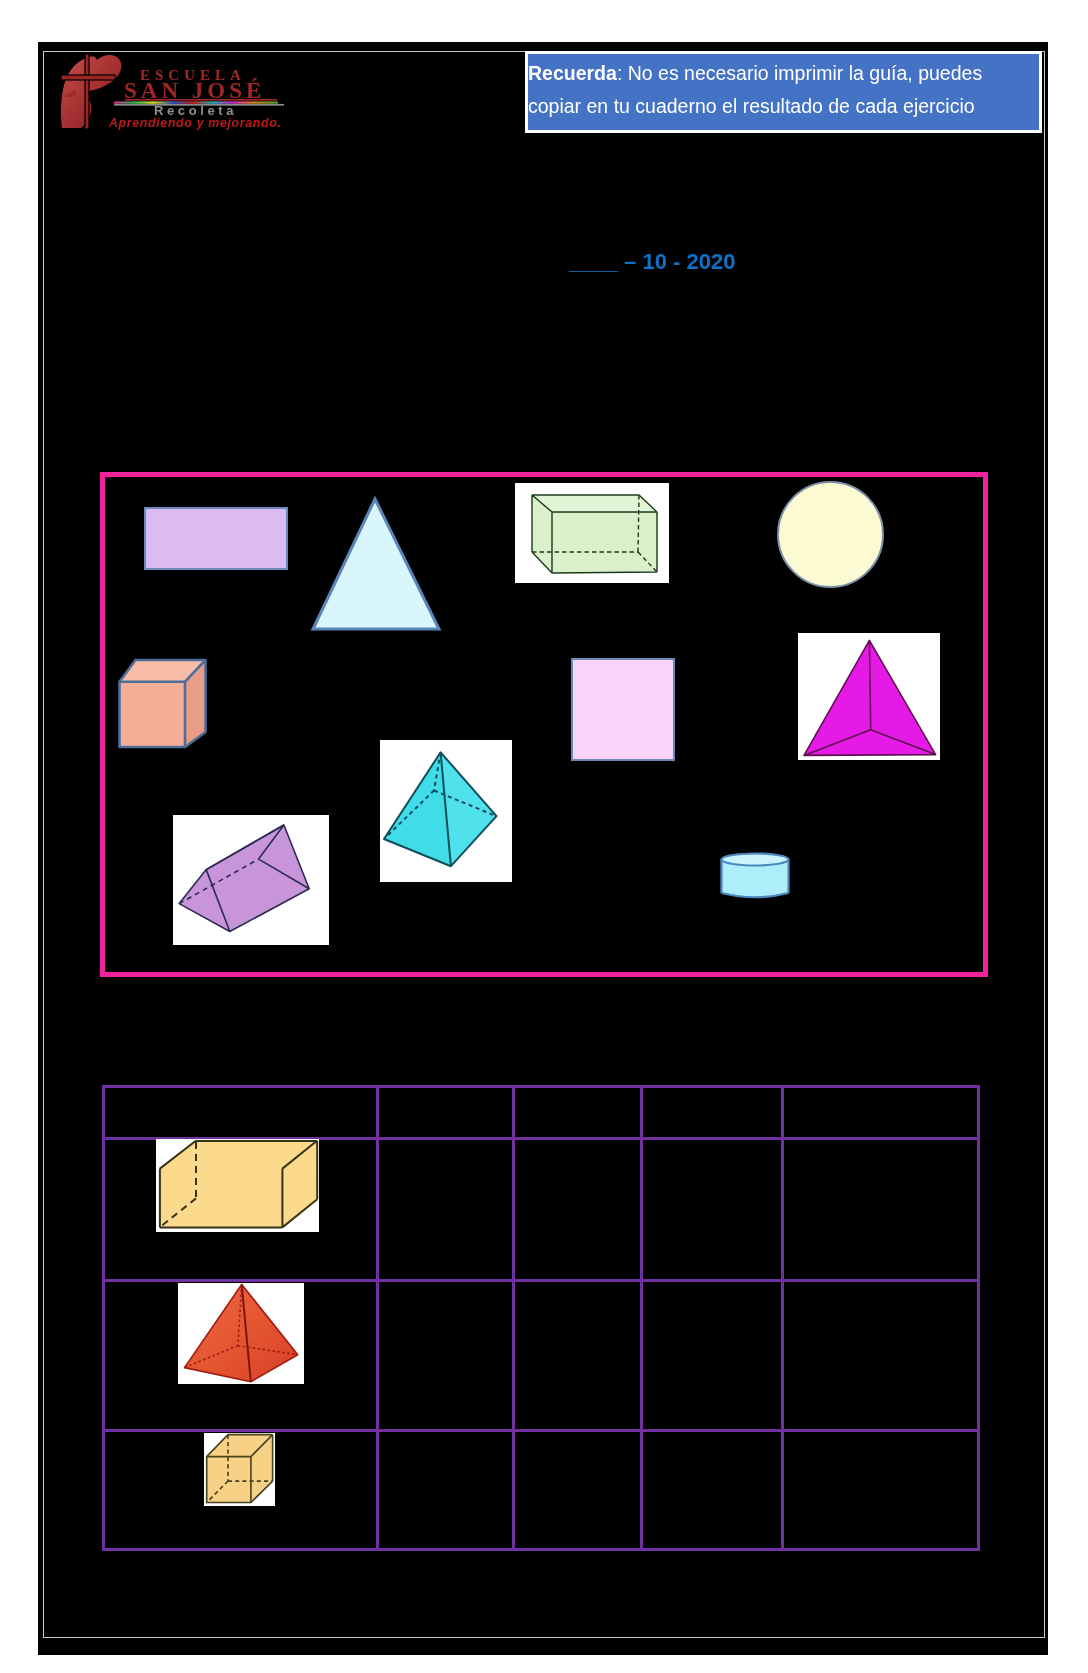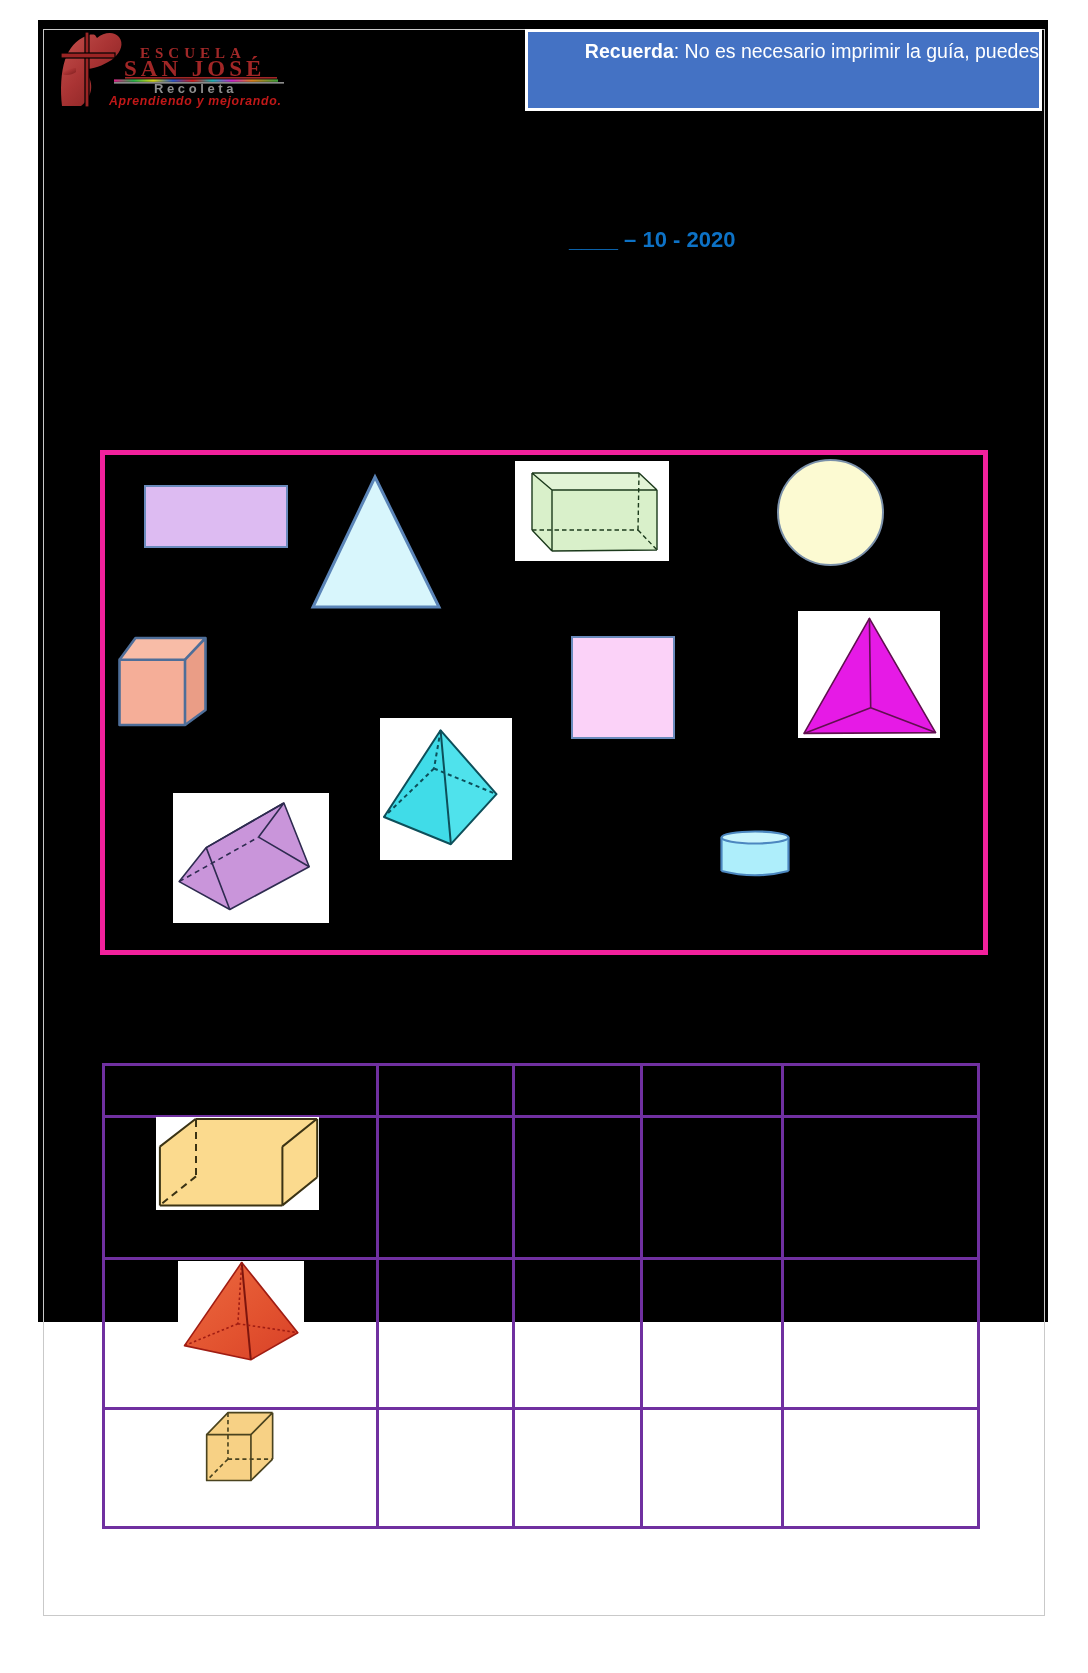--- a/index.html
+++ b/index.html
@@ -1,17 +1,17 @@
 <!DOCTYPE html>
 <html><head>
 <meta charset="utf-8">
 <style>
   html,body{margin:0;padding:0;background:#fff;}
   body{width:1088px;height:1673px;position:relative;font-family:"Liberation Sans",sans-serif;overflow:hidden;}
-  #page{position:absolute;left:38px;top:20px;width:1010px;height:1302px;background:#000;}
+  #page{position:absolute;left:38px;top:42px;width:1010px;height:1613px;background:#000;}
   #frame{position:absolute;left:5px;top:9px;width:1000px;height:1585px;border:1px solid #c9c9c9;}
   .abs{position:absolute;}
   .wbox{position:absolute;background:#fff;}
 </style>
 </head>
 <body>
 <div id="page">
   <div id="frame"></div>
 
   <div class="abs" id="logo" style="left:14px;top:8px;width:250px;height:90px;">
@@ -43,22 +43,23 @@
       <text x="88" y="30" font-family="Liberation Serif,serif" font-size="15" font-weight="bold" fill="#a02828" letter-spacing="5">ESCUELA</text>
       <text x="72" y="47.5" font-family="Liberation Serif,serif" font-size="23" font-weight="bold" fill="#a02626" letter-spacing="4">SAN JOSÉ</text>
       <rect x="73" y="49" width="152" height="1.6" fill="#a02626"></rect>
       <rect x="62" y="51.4" width="164" height="2.4" fill="url(#rainbow)"></rect>
       <rect x="62" y="54.4" width="170" height="1" fill="#e6e6e6"></rect>
       <text x="102" y="64.5" font-size="13" font-weight="bold" fill="#8f8f8f" letter-spacing="3.6">Recoleta</text>
       <text x="57" y="76.5" font-size="12.3" font-weight="bold" font-style="italic" fill="#c01818" letter-spacing="0.7">Aprendiendo y mejorando.</text>
     </svg>
   </div>
 
-  <div class="abs" style="left:487px;top:9px;width:511px;height:73px;background:#4472c4;border:3px solid #fff;color:#fff;text-align:right;font-size:19.5px;line-height:33px;padding-top:3px;">
+  <div class="abs" style="left:487px;top:9px;width:511px;height:73px;background:#4472c4;border:3px solid #fff;color:#fff;text-align:left;font-size:19.5px;line-height:33px;padding-top:3px;">
     <div><b>Recuerda</b>: No es necesario imprimir la guía, puedes</div>
+    <div>copiar en tu cuaderno el resultado de cada ejercicio</div>
   </div>
 
   <div class="abs" style="left:494px;top:207px;width:220px;font-size:22px;font-weight:bold;color:#0d72c6;margin-left:37px;">____ – 10 - 2020</div>
 
   <div class="abs" id="pinkbox" style="left:62px;top:430px;width:878px;height:495px;border:5px solid #f2219c;">
 
     <div class="abs" style="left:39px;top:30px;width:140px;height:59px;background:#ddbbf2;border:2px solid #6a8abc;"></div>
 
     <svg class="abs" style="left:203px;top:17px;" width="140" height="140" viewBox="0 0 140 140">
       <polygon points="67,5 131,135 5,135" fill="#d8f6fc" stroke="#5b85b8" stroke-width="3"></polygon>

